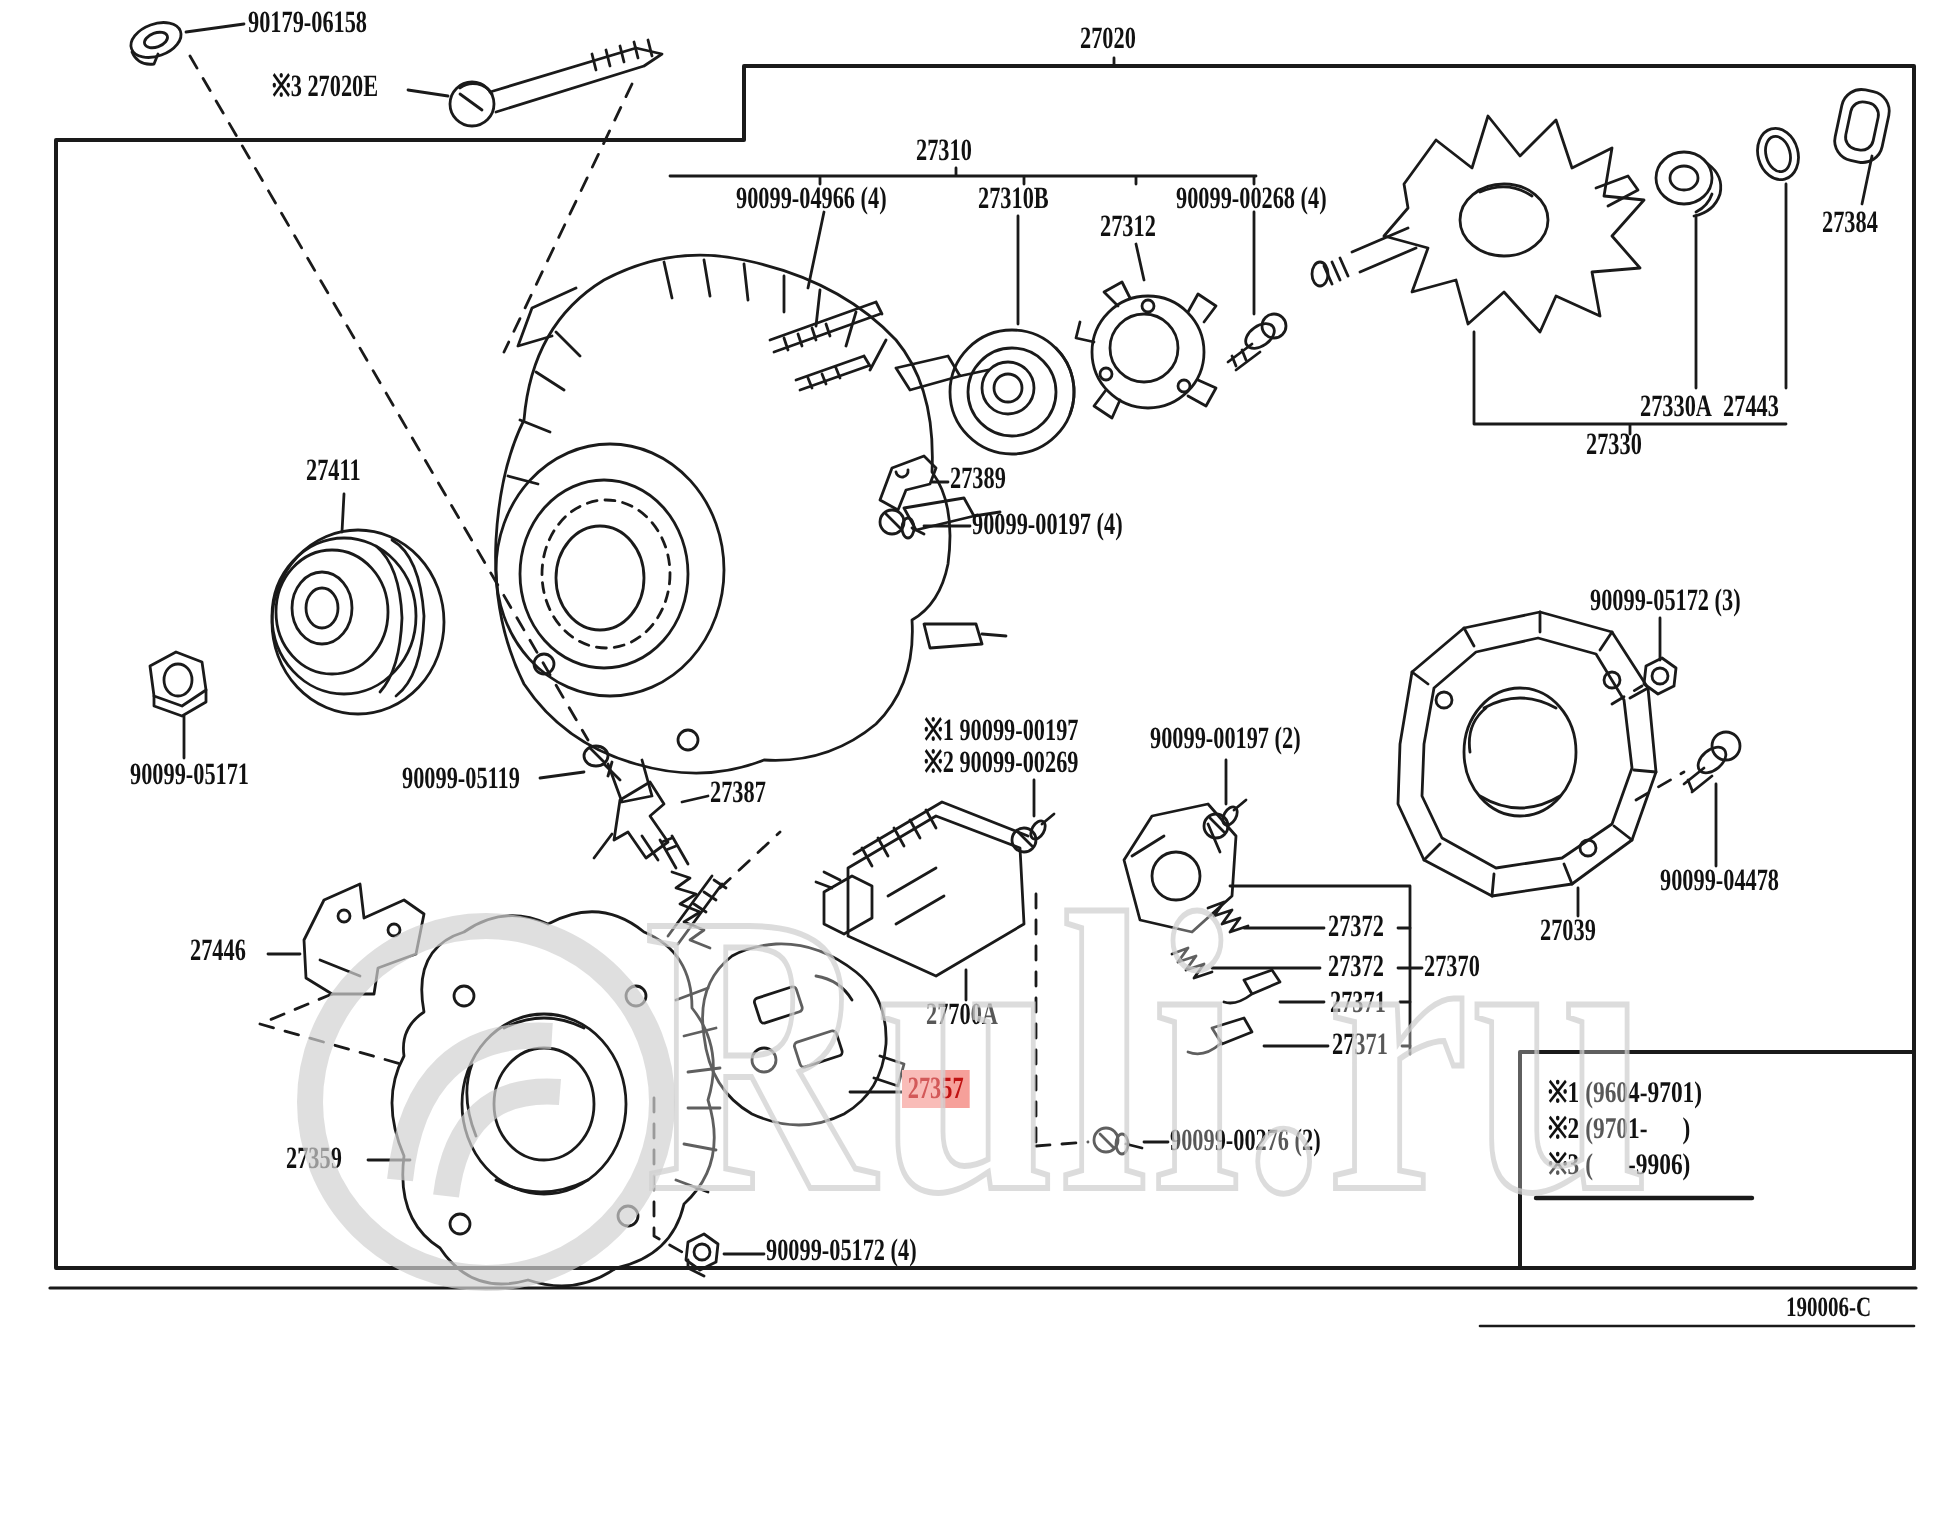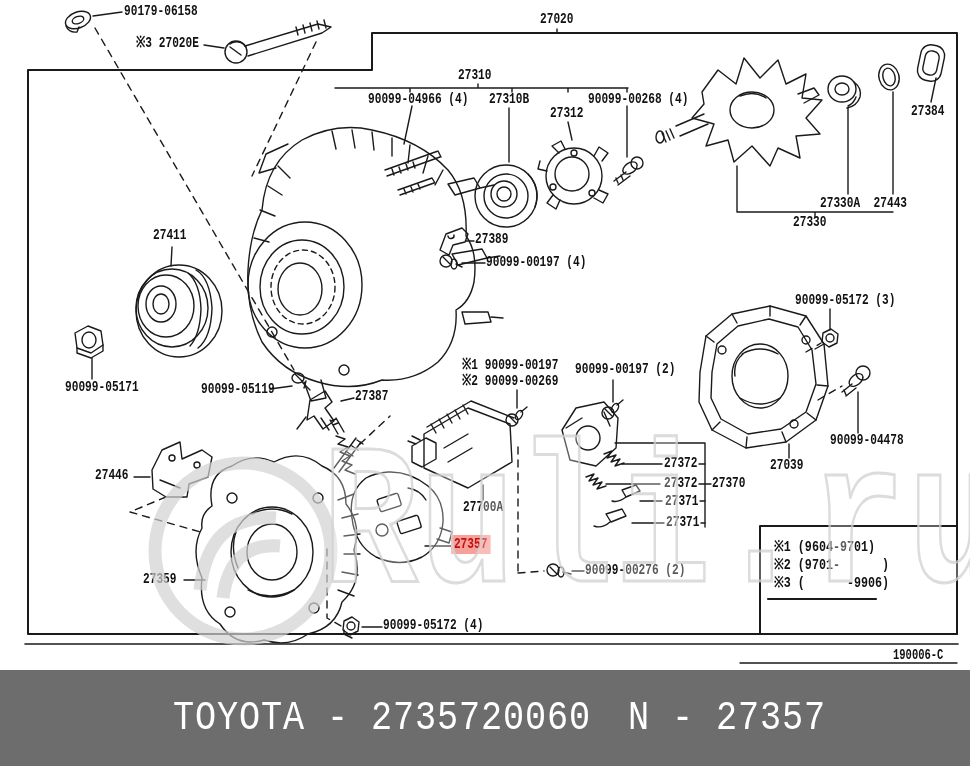--- a/index.html
+++ b/index.html
@@ -1,17 +1,17 @@
 <!DOCTYPE html>
 <html><head>
 <meta charset="utf-8">
 <style>
   html,body{margin:0;padding:0;background:#fff;}
   #stage{position:relative;width:970px;height:766px;background:#ffffff;overflow:hidden;
-         font-family:Liberation Mono, monospace;}
+         font-family:Liberation Serif, serif;}
   #art{position:absolute;left:0;top:0;z-index:1;}
   .lbl{position:absolute;z-index:3;font-weight:bold;font-size:15.5px;color:#111;
        white-space:nowrap;transform:scaleX(0.72);transform-origin:0 0;line-height:1;}
   .lbl.red{background:#f6a09a;color:#c01212;padding:2px 4px 1px 4px;}
   .note-line{position:absolute;z-index:3;font-weight:bold;font-size:15px;color:#111;
        white-space:nowrap;transform:scaleX(0.78);transform-origin:0 0;line-height:1;}
   #diagram-code{position:absolute;z-index:3;font-weight:bold;font-size:14px;color:#111;
        transform:scaleX(0.75);transform-origin:0 0;}
   #watermark-text{position:absolute;left:322px;top:428px;z-index:6;pointer-events:none;
        font-size:200px;font-weight:bold;letter-spacing:2px;line-height:1;
@@ -337,18 +337,14 @@
 
 <svg id="watermark-logo" width="230" height="230" viewBox="0 0 230 230">
   <g fill="none" stroke="rgba(210,210,210,0.7)" stroke-width="13">
     <circle cx="115" cy="113" r="88"></circle>
     <path d="M72,152 Q80,76 148,80"></path>
     <path d="M95,160 Q102,104 152,108"></path>
   </g>
 </svg>
 <div id="watermark-text">Ruli.ru</div>
 
-<div id="footer-bar">
-  <div id="footer-left" class="footer-text">TOYOTA - 2735720060</div>
-  <div id="footer-right" class="footer-text">N - 27357</div>
+
 </div>
 
-</div>
-
 </body></html>

